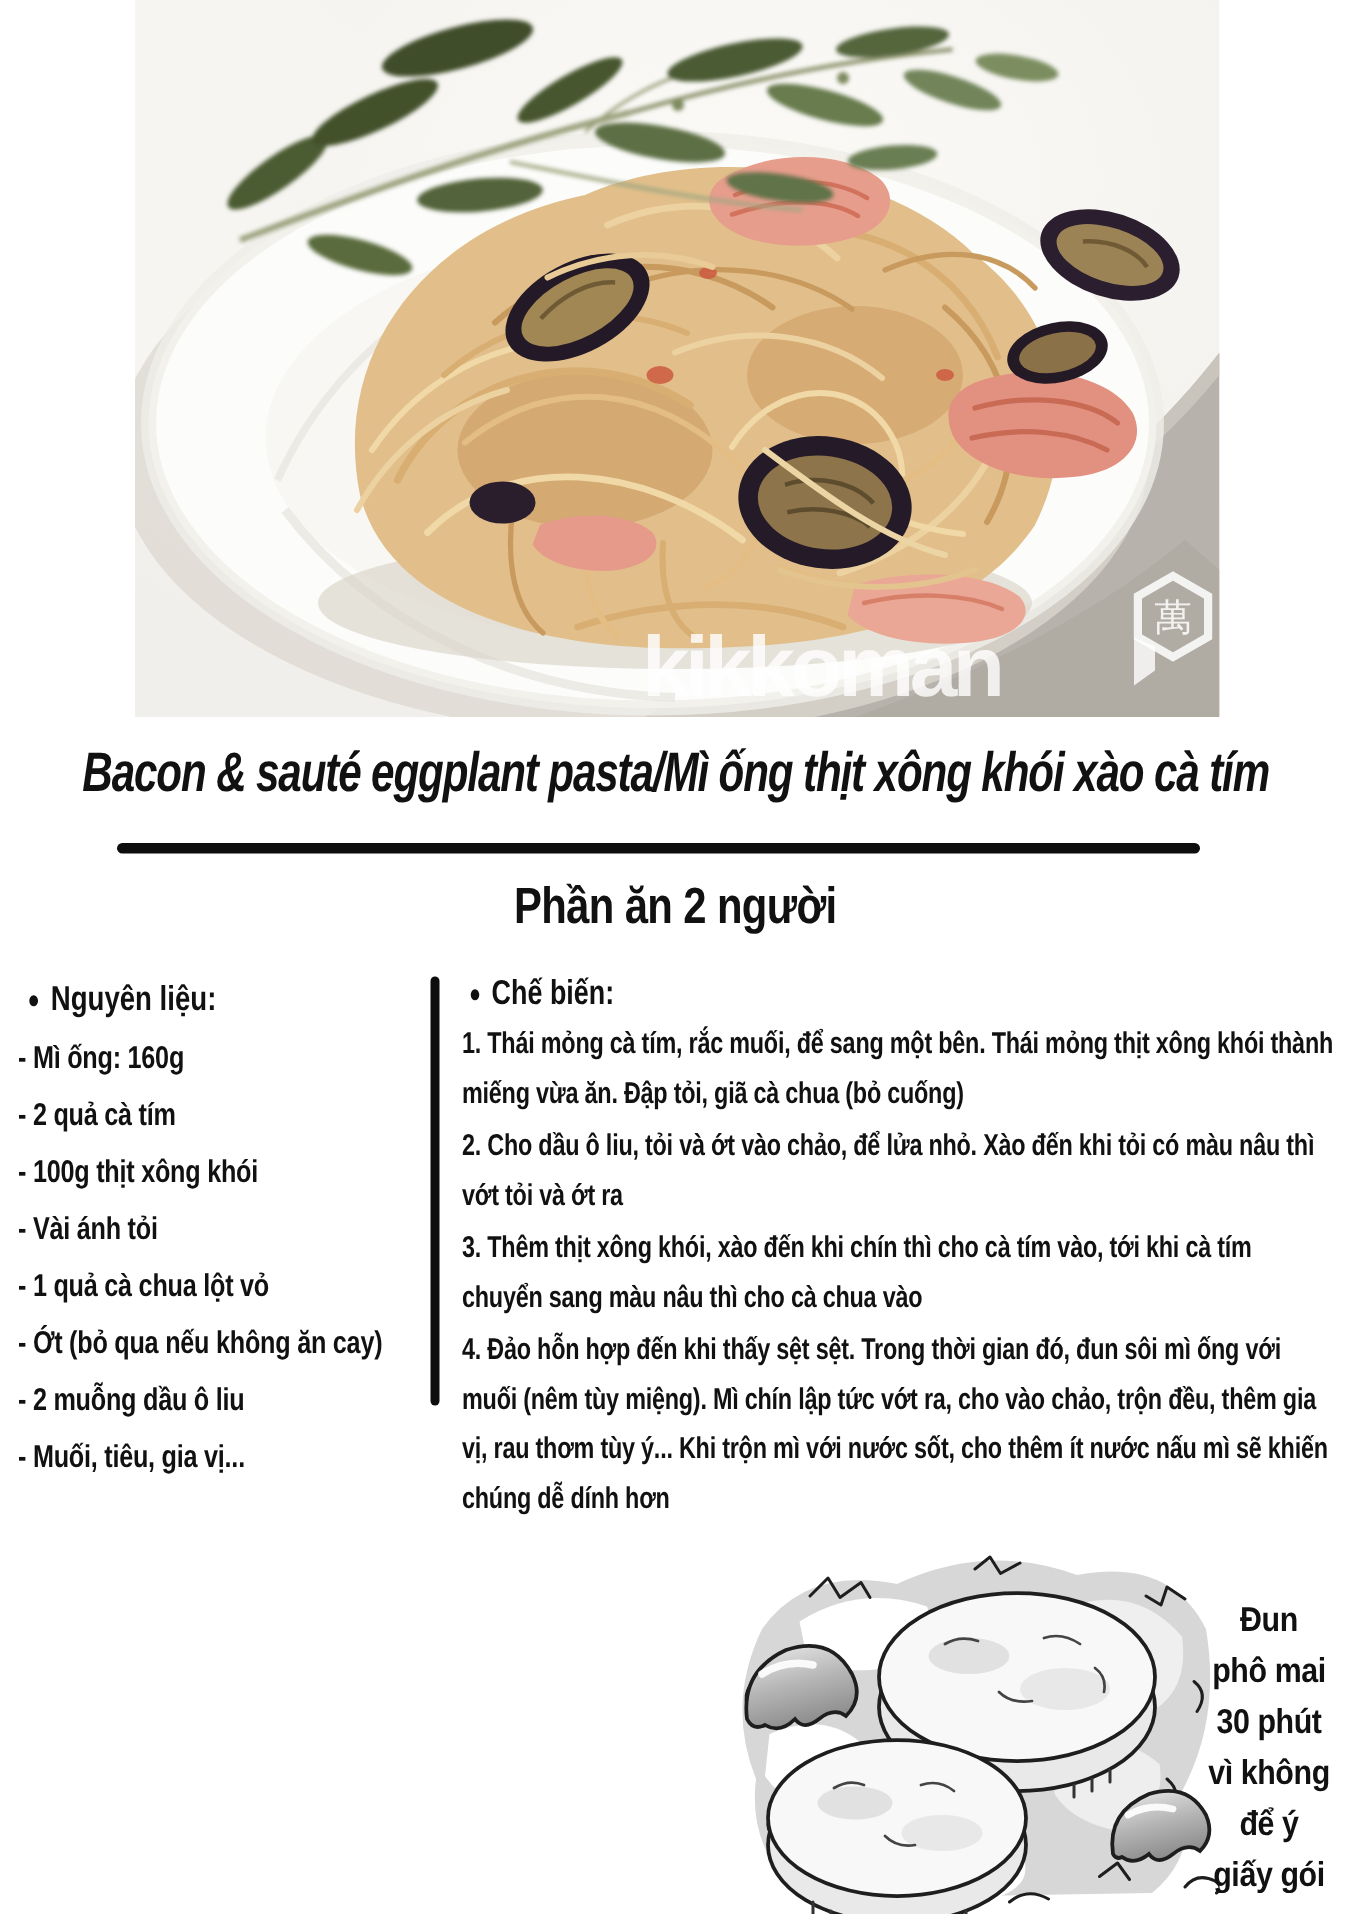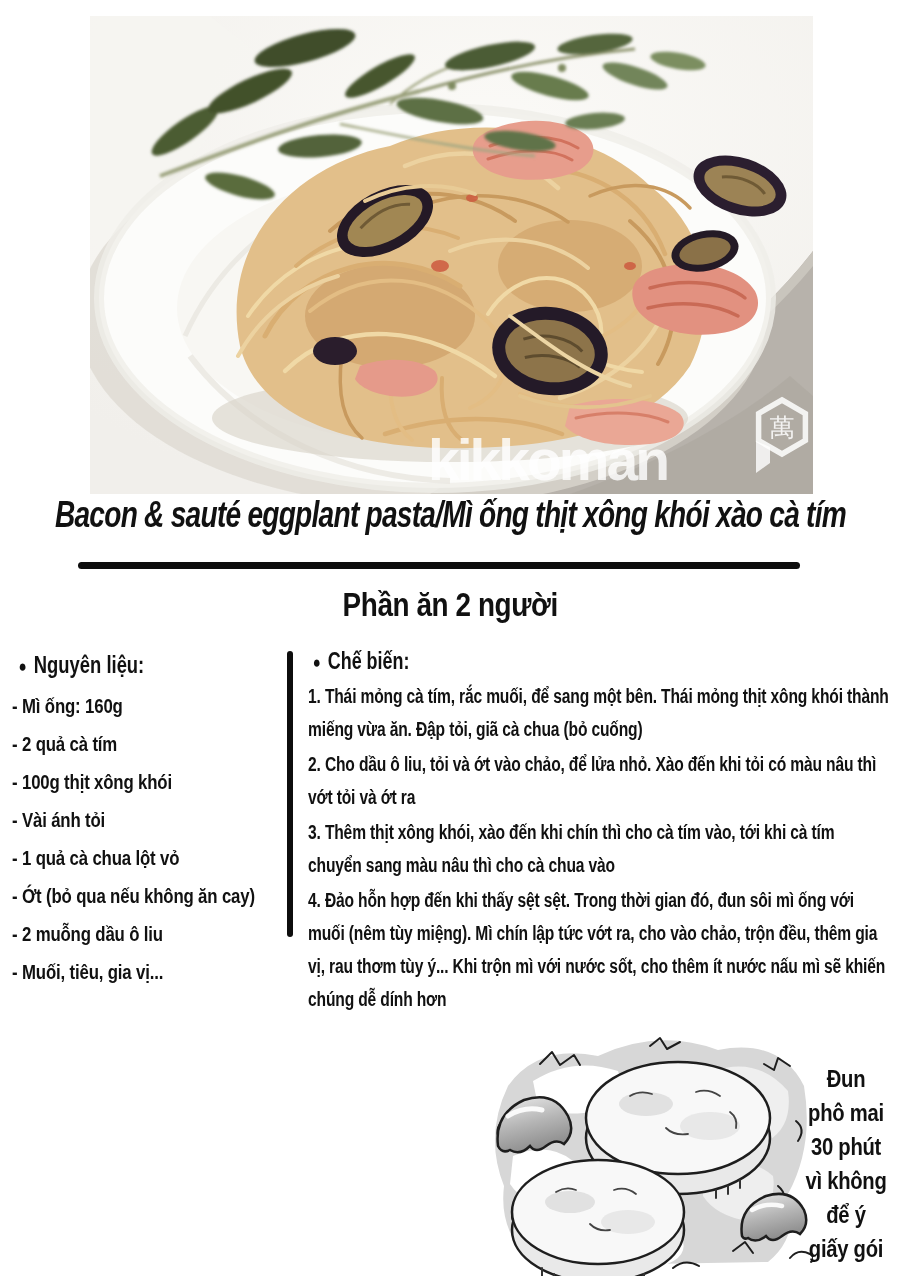--- a/index.html
+++ b/index.html
@@ -1,20 +1,20 @@
 <!DOCTYPE html>
 <html><head>
 <meta charset="utf-8">
 <style>
   html,body{margin:0;padding:0;}
   body{
     width:900px;height:1280px;position:relative;background:#ffffff;
     font-family:"Liberation Sans",sans-serif;color:#111;overflow:hidden;
   }
-  .photo-wrap{position:absolute;left:90px;top:0;width:723px;height:478px;margin-top:16px;}
+  .photo-wrap{position:absolute;left:90px;top:0;width:723px;height:478px;}
   .photo-wrap svg{display:block;}
 
   .title-row{position:absolute;top:494px;left:0;width:900px;display:flex;justify-content:center;font-style:italic;}
   .title-text{font-size:37px;font-weight:bold;white-space:nowrap;letter-spacing:-1px;
     transform:scaleX(.76);transform-origin:50% 0;}
 
   .rule{position:absolute;top:562px;left:78px;width:722px;height:7px;background:#0d0d0d;border-radius:4px;}
 
   .serving-row{position:absolute;top:585px;left:0;width:900px;display:flex;justify-content:center;}
   .serving-text{font-size:34px;font-weight:bold;white-space:nowrap;letter-spacing:-0.5px;

